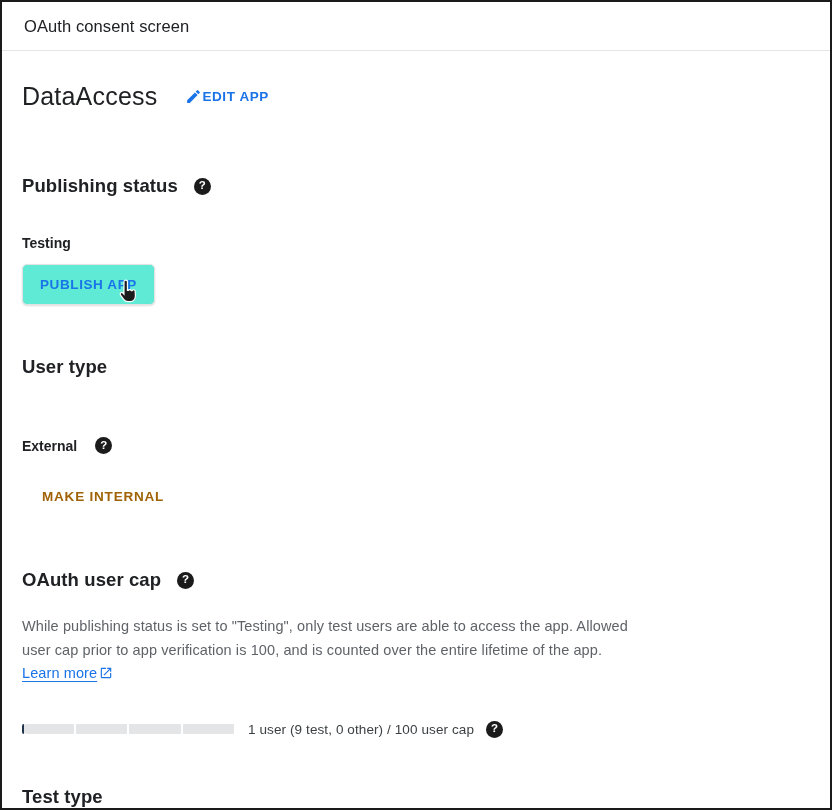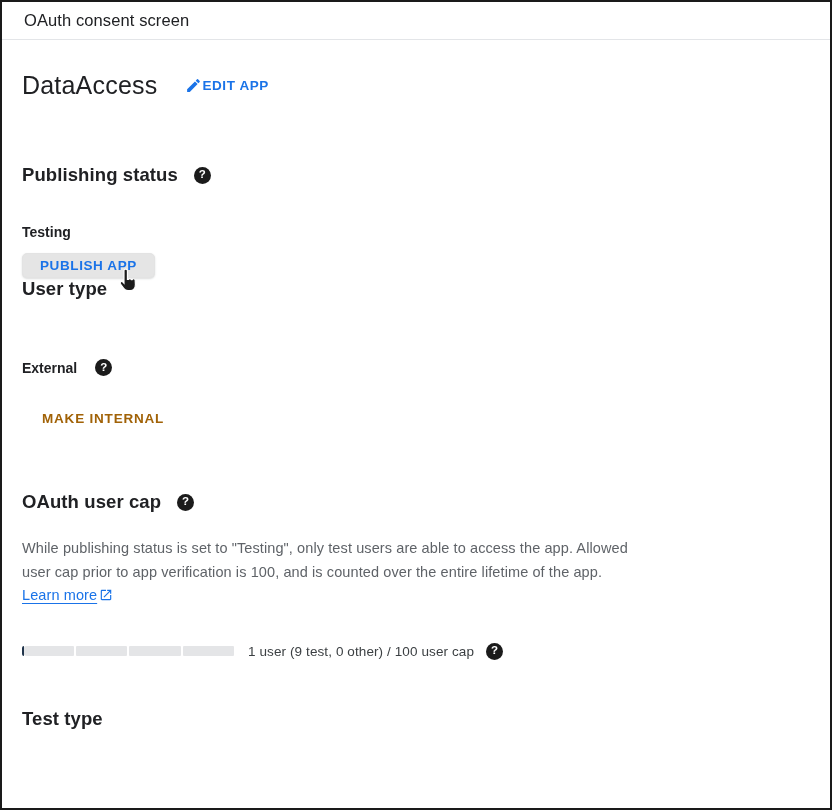--- a/index.html
+++ b/index.html
@@ -6,21 +6,21 @@
   html, body { width: 832px; height: 810px; }
   body {
     font-family: "Liberation Sans", sans-serif;
     background: #ffffff;
     border: 2px solid #1a1a1a;
     color: #202124;
     overflow: hidden;
     position: relative;
   }
   .topbar {
-    height: 38px;
+    height: 49px;
     display: flex;
     align-items: center;
     padding-left: 22px;
     border-bottom: 1px solid #e3e5e8;
   }
   .topbar-title {
     font-size: 16.5px;
     color: #202124;
     letter-spacing: 0.1px;
   }
@@ -85,39 +85,39 @@
     gap: 18px;
   }
   #publishing-heading { margin-top: 64px; }
   #testing-label { margin-top: 38px; }
   .publish-wrap {
     margin-top: 13px;
     position: relative;
     display: inline-block;
   }
   .publish-btn {
-    background: #e5e5e5;
+    background: #5eead4;
     border: 1px solid #e3e3e3;
     border-radius: 5px;
     box-shadow: 0 1px 2px rgba(60,64,67,0.18);
     color: #1a73e8;
     font-family: "Liberation Sans", sans-serif;
     font-size: 13.5px;
     font-weight: 700;
     letter-spacing: 0.6px;
-    padding: 4px 17px;
+    padding: 12px 17px;
     cursor: pointer;
   }
   .cursor-overlay {
     position: absolute;
     left: 92px;
     top: 15px;
     pointer-events: none;
   }
-  #usertype-heading { }
+  #usertype-heading { margin-top: 51px; }
   #external-label { margin-top: 59px; }
   .make-internal-btn {
     margin-top: 26px;
     margin-left: 4px;
     background: none;
     border: none;
     color: #a16207;
     font-family: "Liberation Sans", sans-serif;
     font-size: 13.5px;
     font-weight: 700;

